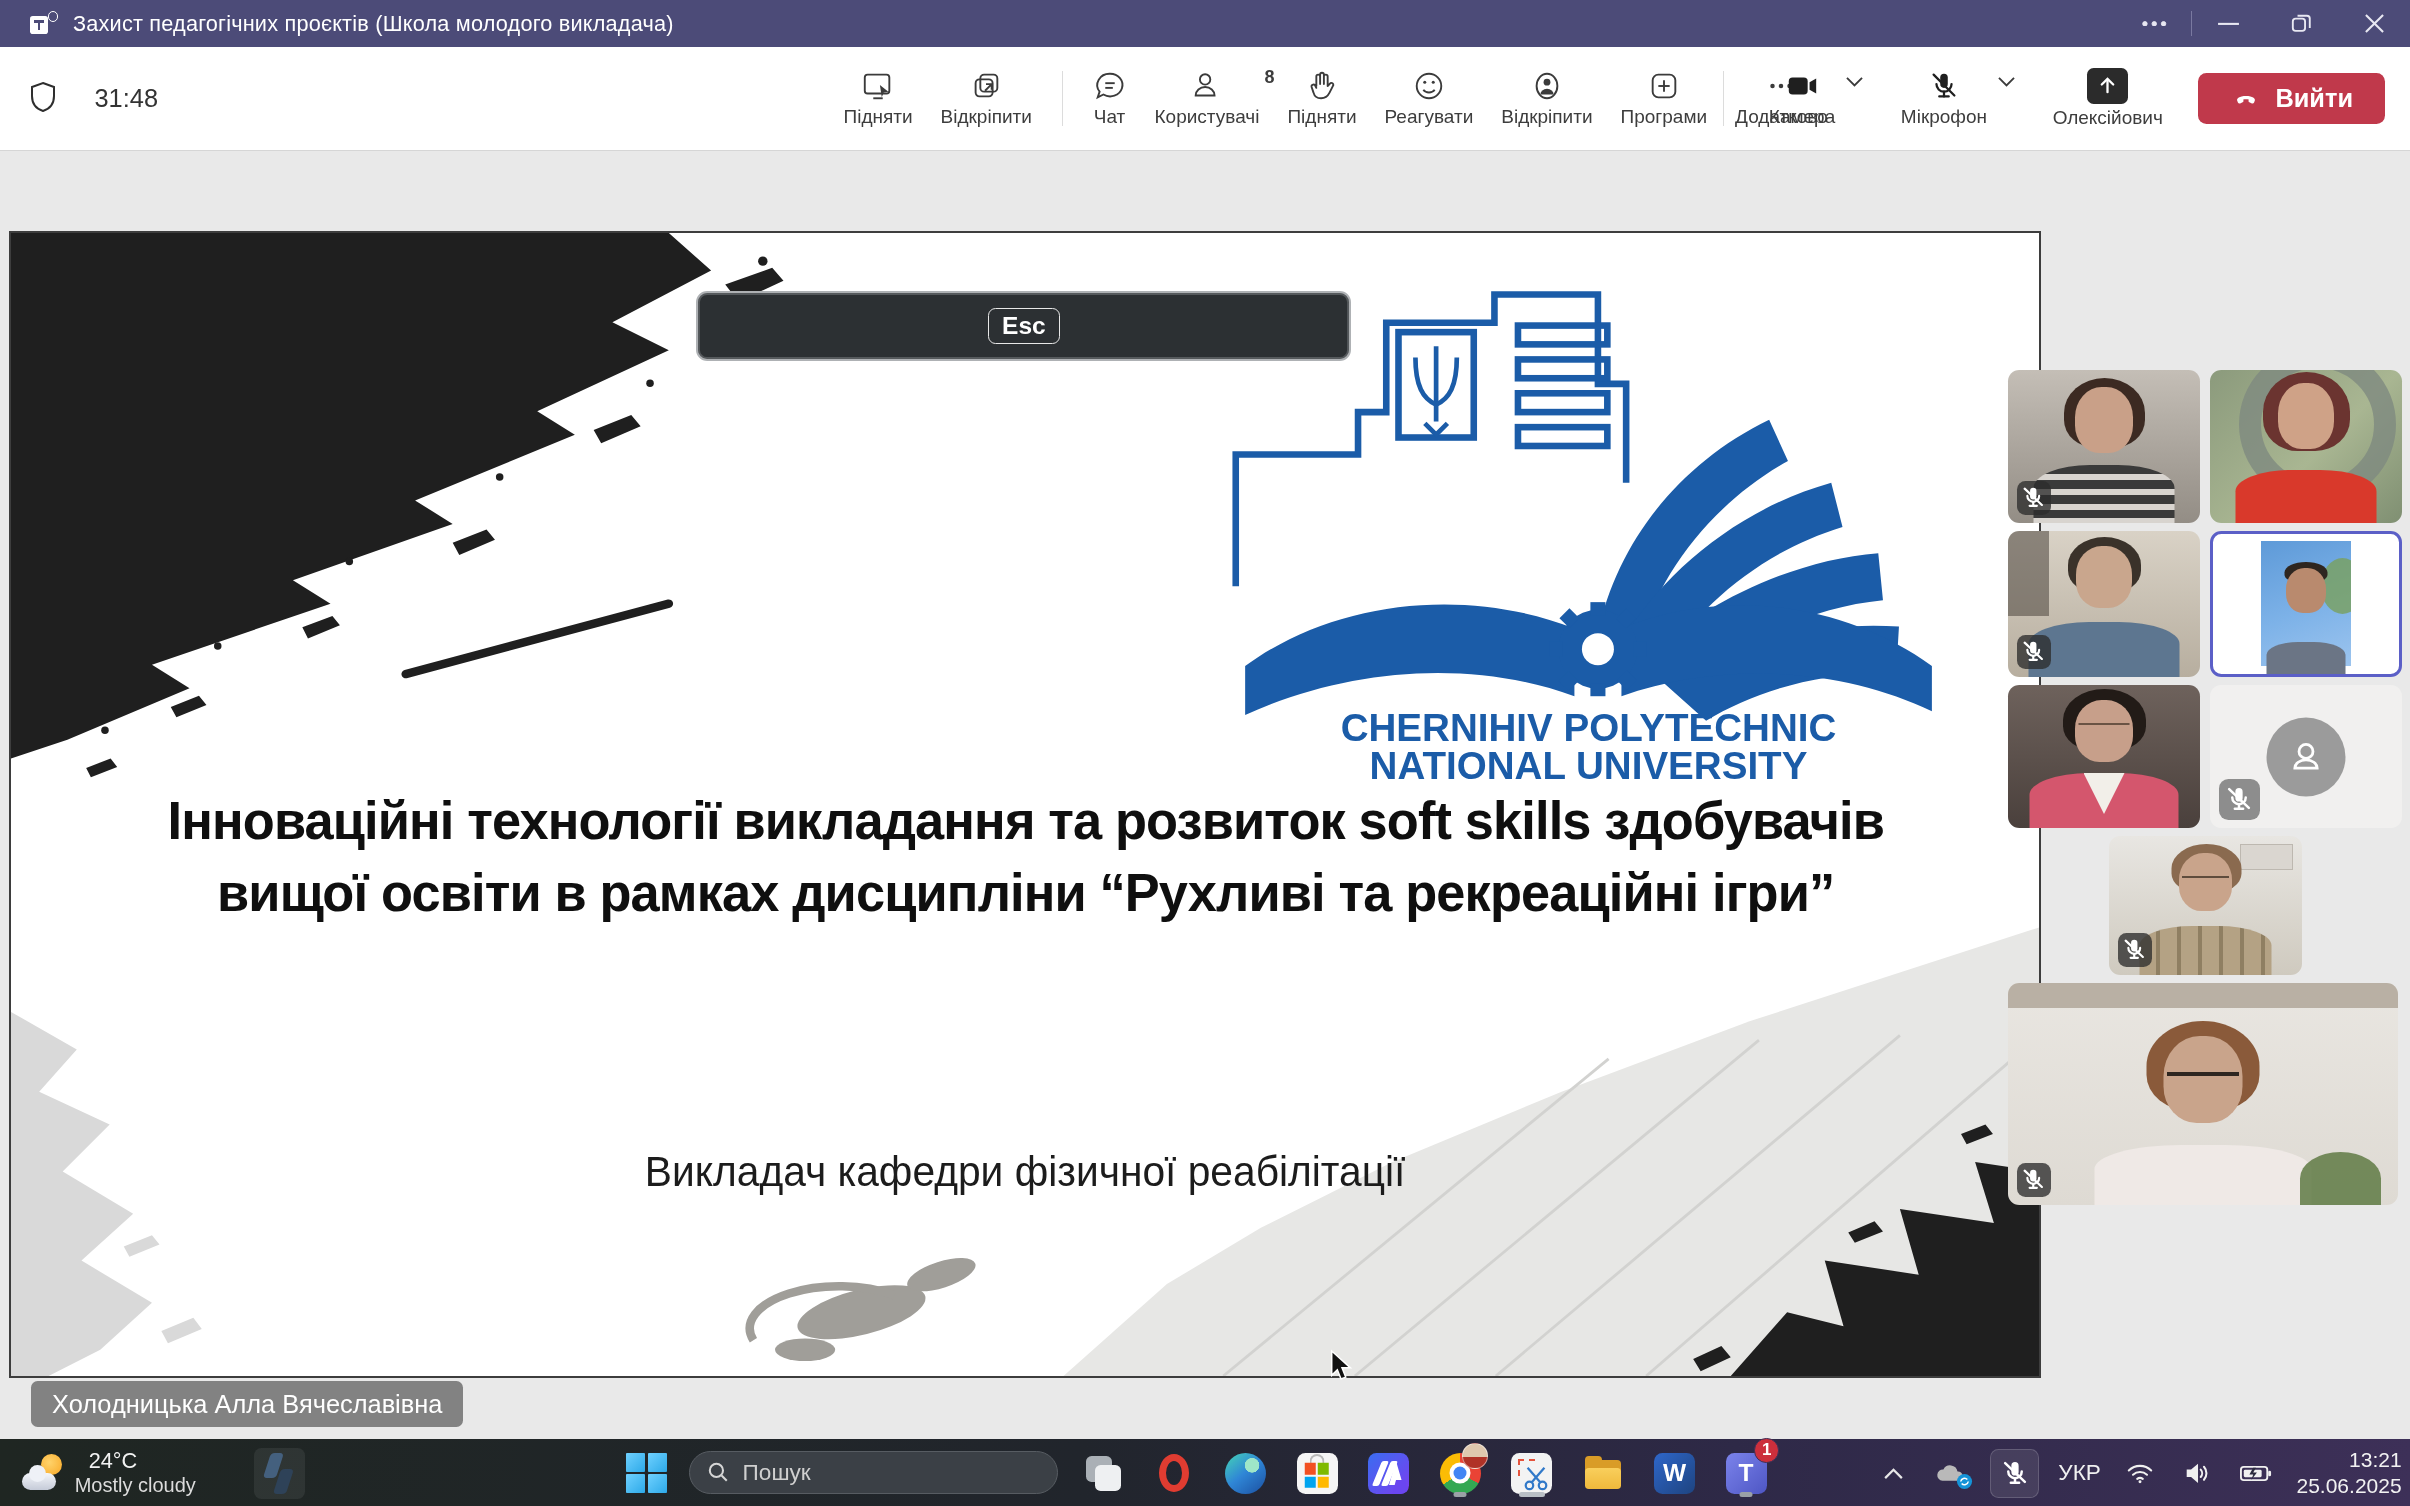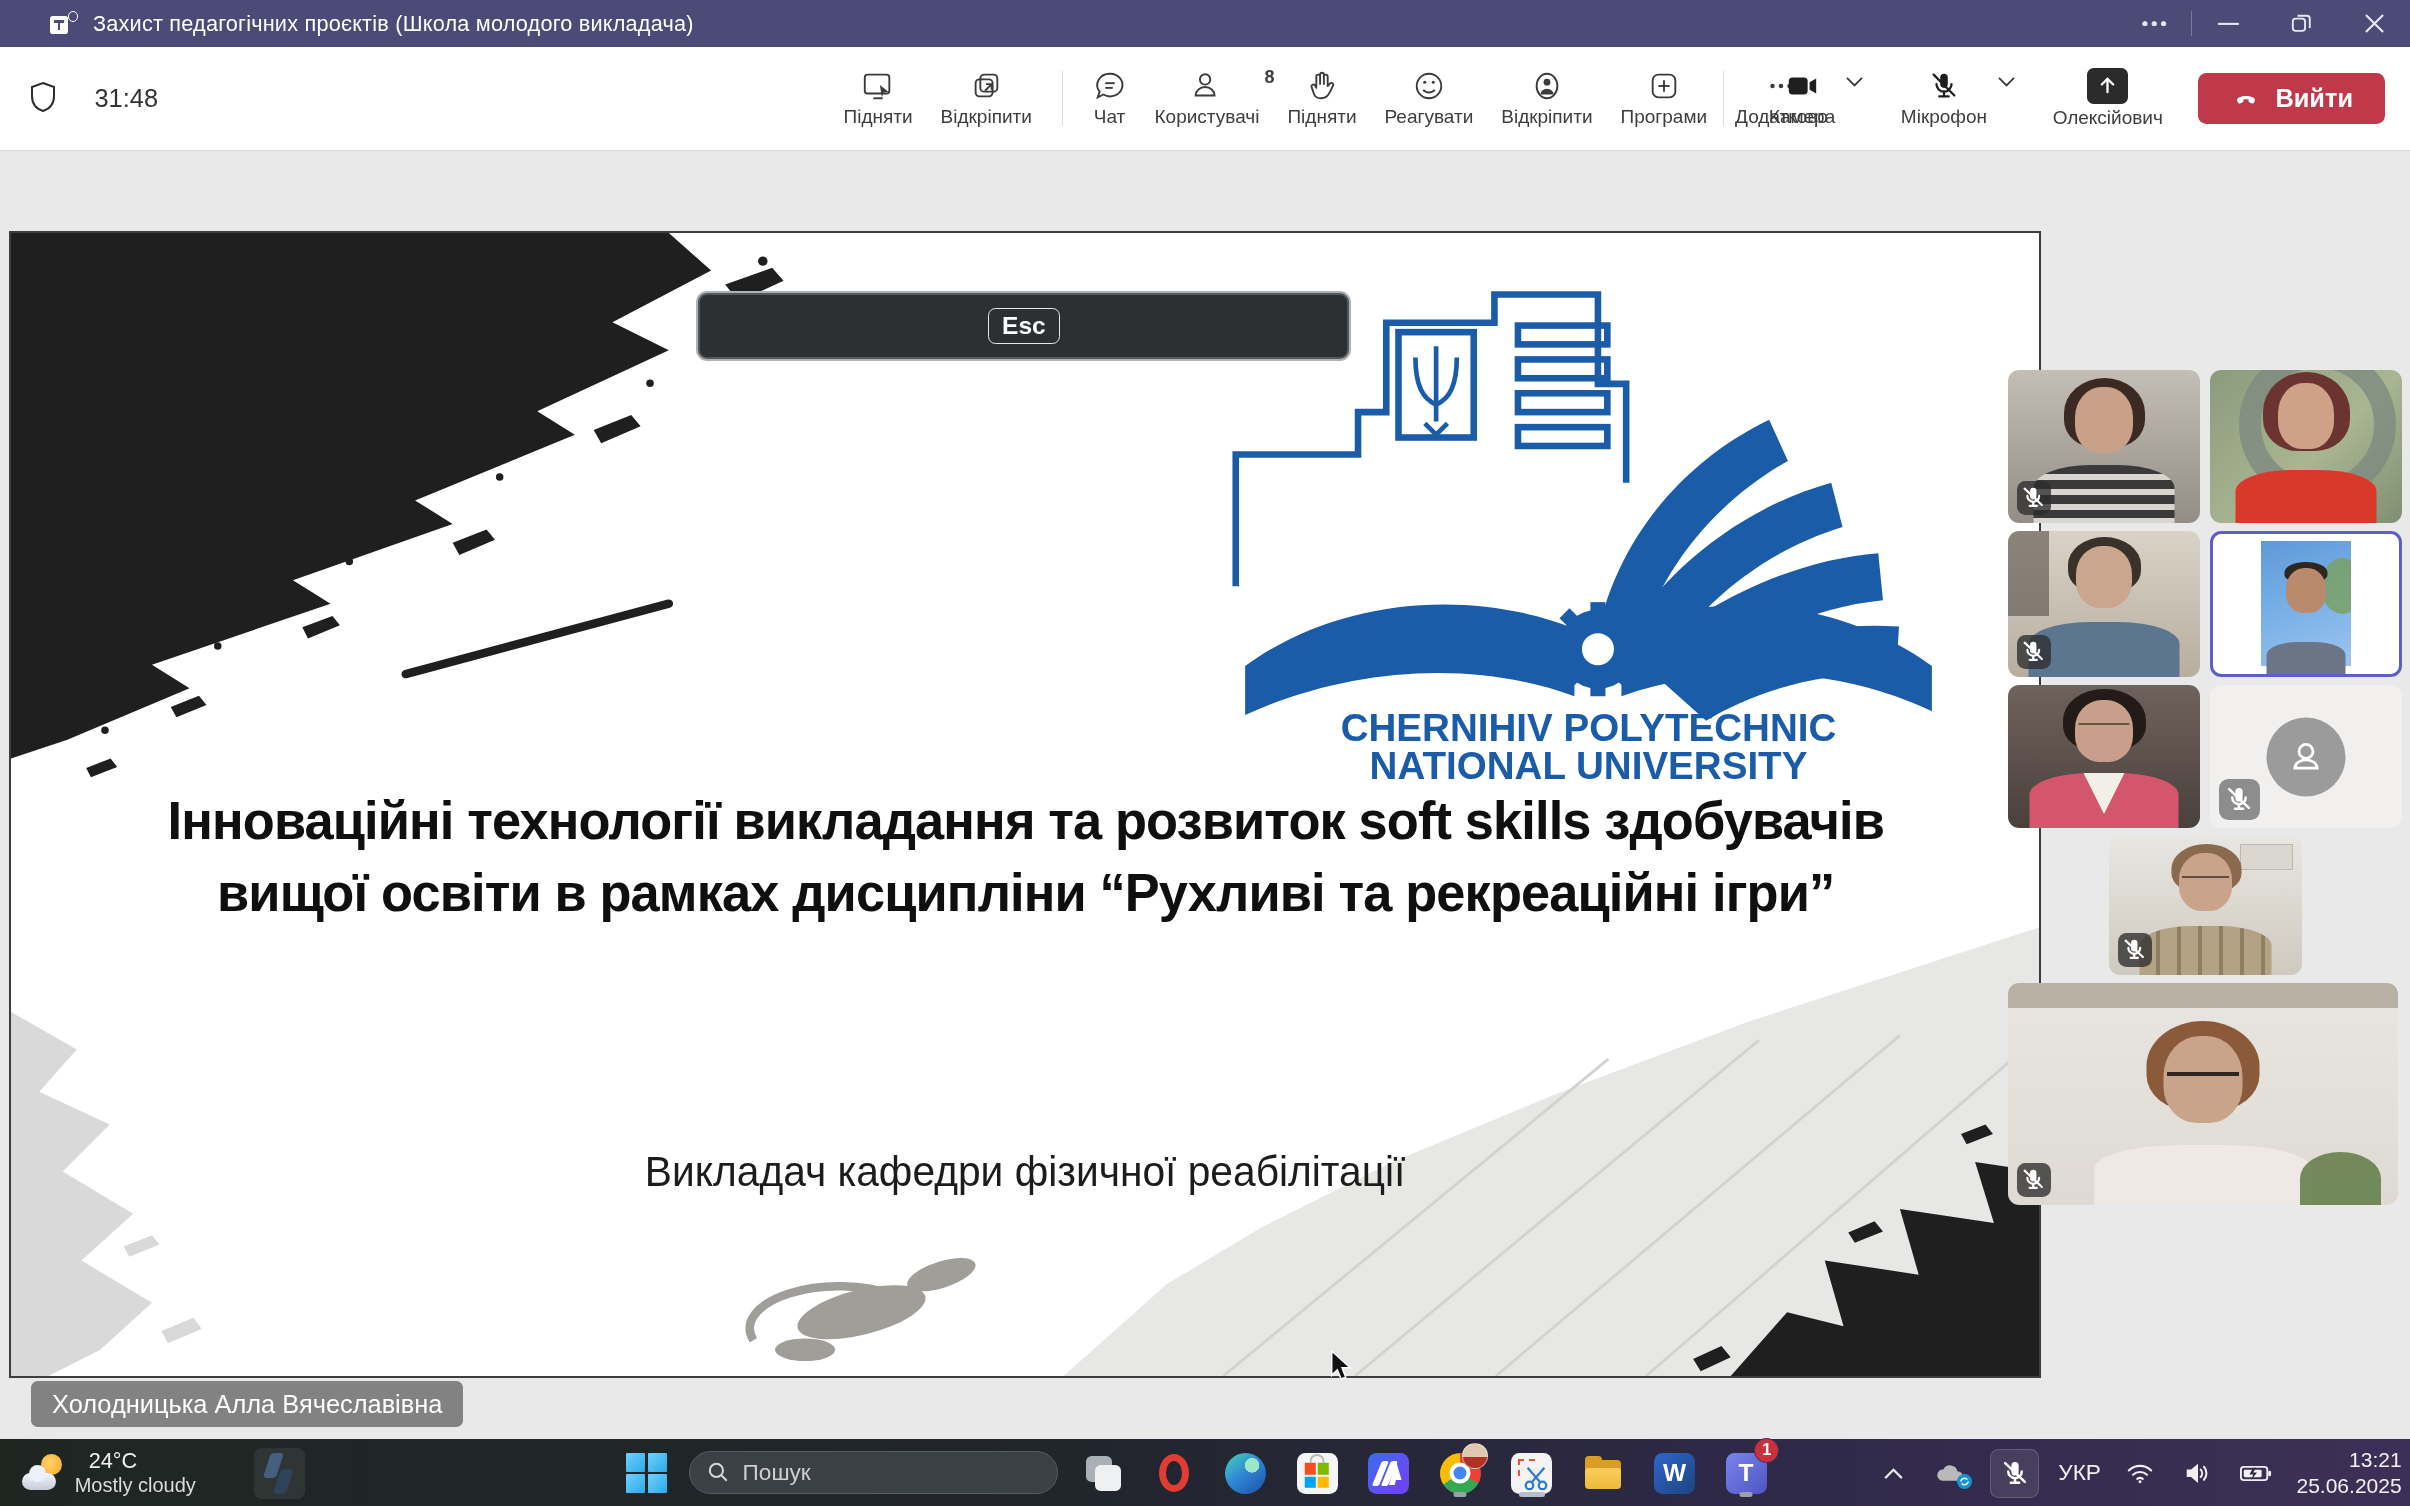--- a/index.html
+++ b/index.html
@@ -1,21 +1,21 @@
 <!DOCTYPE html>
 <html style="font-size:15px"><head>
 <meta charset="utf-8">
 <style>
   * { margin:0; padding:0; box-sizing:border-box; }
   html,body { width:2411px; height:1507px; overflow:hidden; }
   body { font-family:"Liberation Sans", sans-serif; background:#e9e9e9; position:relative; }
 
   
   .titlebar { position:absolute; left:0; top:0; width:2411px; height:47px;
-    background:#4c4b78; display:flex; align-items:center; color:#fff;padding-left:20px; }
+    background:#4c4b78; display:flex; align-items:center; color:#fff; }
   .tb-appicon { width:28px; height:28px; margin-left:30px; position:relative; flex:0 0 auto; }
   .tb-appicon .sq { position:absolute; left:0; top:6.6px; width:18px; height:18px; background:#fff; border-radius:2.8px; }
   .tb-appicon .sq::before { content:""; position:absolute; left:3.8px; top:3.8px; width:10.4px; height:2.8px; background:#4c4b78; }
   .tb-appicon .sq::after { content:""; position:absolute; left:7.5px; top:3.8px; width:2.8px; height:10.4px; background:#4c4b78; }
   .tb-appicon .circ { position:absolute; right:0; top:1.9px; width:10.4px; height:10.4px; border:1.9px solid #fff; border-radius:50%; }
   .titlebar .wtitle { margin-left:15px; font-size:21.7px; letter-spacing:0.2px; }
   .win-controls { margin-left:auto; display:flex; align-items:center; height:100%; }
   .win-btn { width:73px; height:100%; display:flex; align-items:center; justify-content:center; cursor:default; }
   .win-btn svg { stroke:#e8e8f2; }
   .win-sep { width:0.9px; height:24.5px; background:#7a79a0; }

